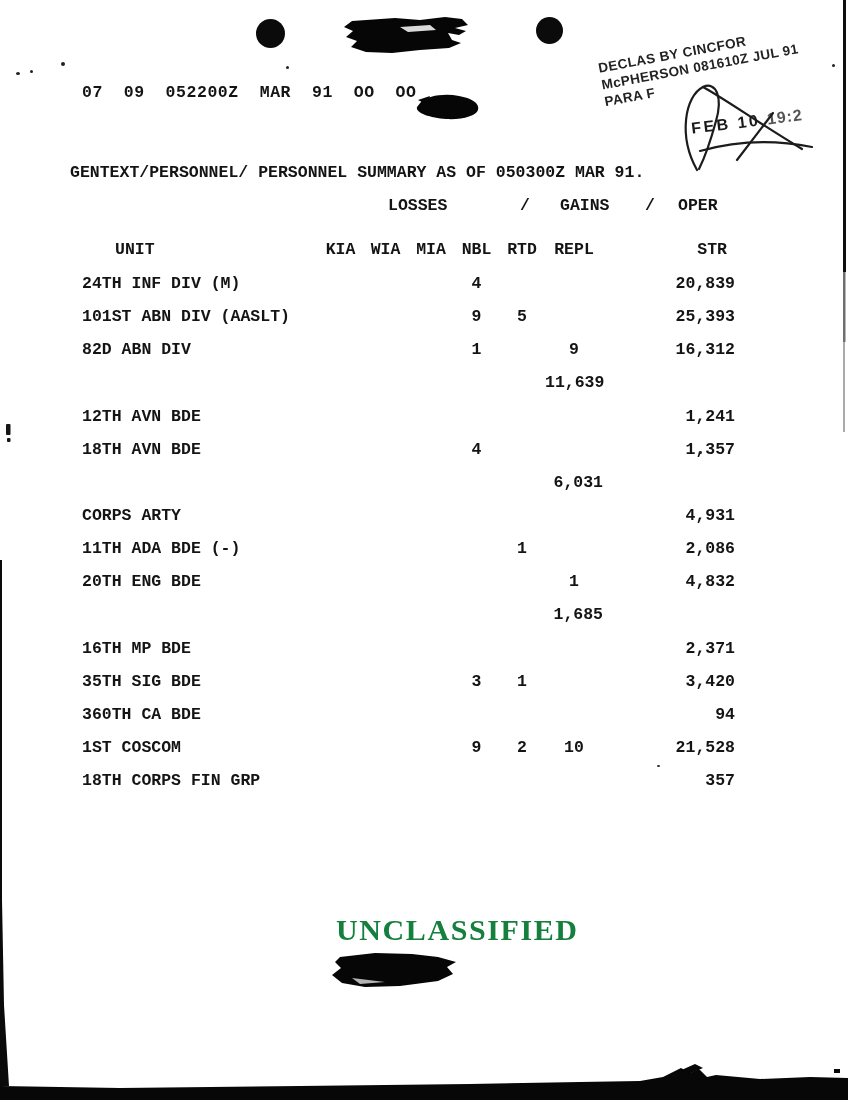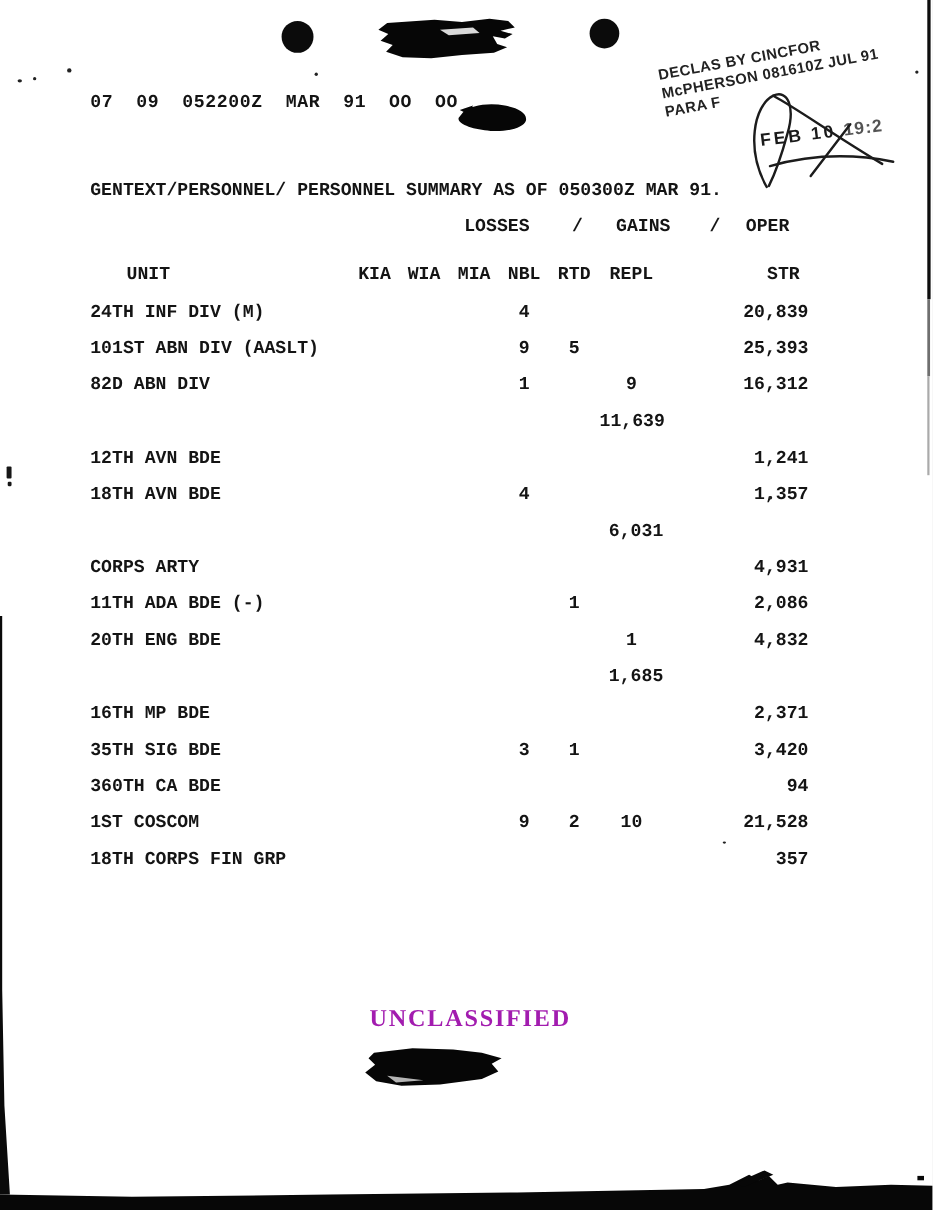--- a/index.html
+++ b/index.html
@@ -25,44 +25,44 @@
   }
   .datestamp{
     position:absolute;left:691px;top:113px;
     transform:rotate(-7deg);
     font-family:"Liberation Sans","DejaVu Sans",sans-serif;
     font-weight:700;font-size:16px;letter-spacing:2.5px;color:#1a1a1a;white-space:nowrap;
   }
   .datestamp .faded{opacity:.75;letter-spacing:1px;}
   
   .hdr-line{left:82px;top:83px;letter-spacing:.55px;}
-  .gentext{left:82px;top:163px;}
+  .gentext{left:70px;top:163px;}
   
   .grouphdr{position:absolute;top:196px;left:0;width:848px;height:20px;}
   .grouphdr span{position:absolute;font-family:"Liberation Mono","DejaVu Sans Mono",monospace;font-weight:700;font-size:16.5px;}
-  .g-losses{left:422px;} .g-slash1{left:520px;} .g-gains{left:560px;} .g-slash2{left:645px;} .g-oper{left:678px;}
+  .g-losses{left:388px;} .g-slash1{left:520px;} .g-gains{left:560px;} .g-slash2{left:645px;} .g-oper{left:678px;}
   .tablebox{position:absolute;left:82px;top:240px;width:653px;}
   .chead,.trow{
     display:grid;
     grid-template-columns:236px 45px 45px 46px 45px 46px 58px 132px;
     height:33.15px;align-items:start;
     font-weight:700;font-size:16.5px;white-space:pre;
   }
   .chead{margin-bottom:0.9px;}
   .cell{display:block;}
   .c-unit{text-align:left;}
   .c-kia,.c-wia,.c-mia,.c-nbl,.c-rtd,.c-repl{text-align:center;}
   .c-str{text-align:right;}
   .chead .c-unit{padding-left:33px;}
   .chead .c-str{padding-right:8px;}
   
   .unclass{
     position:absolute;left:336px;top:913px;
     font-family:"Liberation Serif","DejaVu Serif",serif;
-    font-weight:700;font-size:22px;letter-spacing:1.6px;color:#a21caf;
+    font-weight:700;font-size:30px;letter-spacing:1.6px;color:#15803d;
   }
   
   .dot{position:absolute;background:#222;border-radius:50%;}
   .svg-abs{position:absolute;left:0;top:0;pointer-events:none;}
 </style>
 </head>
 <body>
 
 <div class="page">
 

